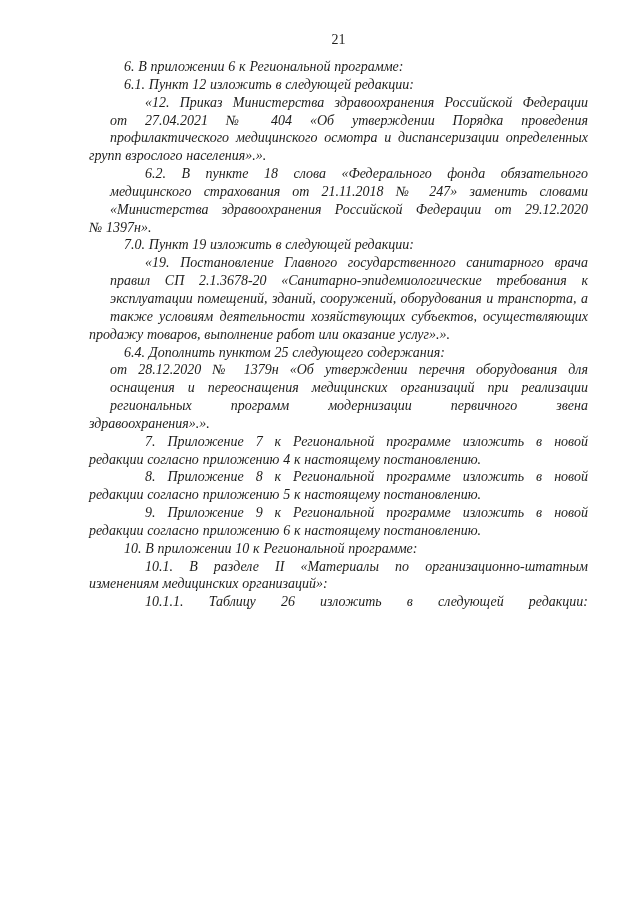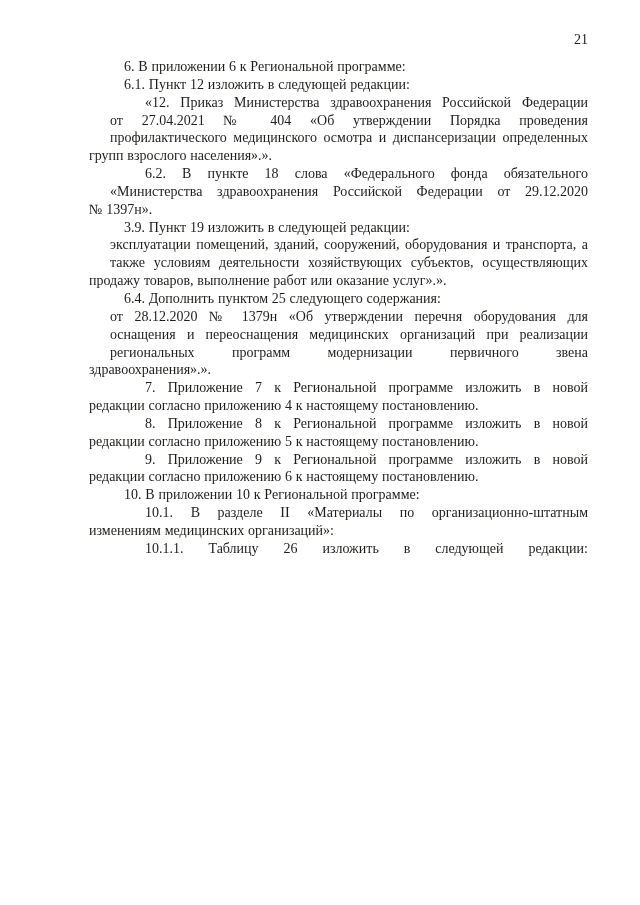--- a/index.html
+++ b/index.html
@@ -13,37 +13,38 @@
     position: relative;
     font-family: "Liberation Serif", "DejaVu Serif", serif;
     color: #1d1d1b;
     overflow: hidden;
   }
   .page-number {
     position: absolute;
     top: 31px;
     left: 89px;
     width: 499px;
-    text-align: right;
+    text-align: center;
     font-size: 14px;
     line-height: 17px;
   }
   .content {
     position: absolute;
     top: 58px;
     left: 89px;
     width: 499px;
     font-size: 14px;
     line-height: 17.85px;
   }
   .para { margin: 0; }
   .line {
     text-align: left;
     white-space: normal;
     word-spacing: 0.02em;
+    font-style: italic;
   }
   .line.stretch {
     text-align: justify;
     text-align-last: justify;
     margin-left: 21px;
   }
   .line.first {
     text-indent: 35px;
   }
 </style>
@@ -60,27 +61,30 @@
       <div class="line first">6.1. Пункт 12 изложить в следующей редакции:</div>
     </div>
     <div class="para">
       <div class="line first stretch">«12. Приказ Министерства здравоохранения Российской Федерации</div>
       <div class="line stretch">от 27.04.2021 № 404 «Об утверждении Порядка проведения</div>
       <div class="line stretch">профилактического медицинского осмотра и диспансеризации определенных</div>
       <div class="line">групп взрослого населения».».</div>
     </div>
     <div class="para">
       <div class="line first stretch">6.2. В пункте 18 слова «Федерального фонда обязательного</div>
+      <div class="line stretch">медицинского страхования от 21.11.2018 № 247» заменить словами</div>
       <div class="line stretch">«Министерства здравоохранения Российской Федерации от 29.12.2020</div>
       <div class="line">№ 1397н».</div>
     </div>
     <div class="para">
-      <div class="line first">3.9. Пункт 19 изложить в следующей редакции:</div>
+      <div class="line first">7.0. Пункт 19 изложить в следующей редакции:</div>
     </div>
     <div class="para">
+      <div class="line first stretch">«19. Постановление Главного государственного санитарного врача</div>
+      <div class="line stretch">правил СП 2.1.3678-20 «Санитарно-эпидемиологические требования к</div>
       <div class="line stretch">эксплуатации помещений, зданий, сооружений, оборудования и транспорта, а</div>
       <div class="line stretch">также условиям деятельности хозяйствующих субъектов, осуществляющих</div>
       <div class="line">продажу товаров, выполнение работ или оказание услуг».».</div>
     </div>
     <div class="para">
       <div class="line first">6.4. Дополнить пунктом 25 следующего содержания:</div>
     </div>
     <div class="para">
       <div class="line stretch">от 28.12.2020 № 1379н «Об утверждении перечня оборудования для</div>
       <div class="line stretch">оснащения и переоснащения медицинских организаций при реализации</div>

